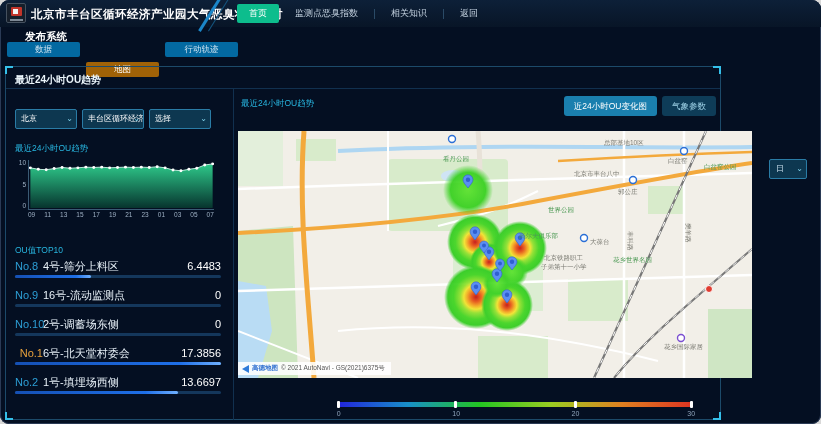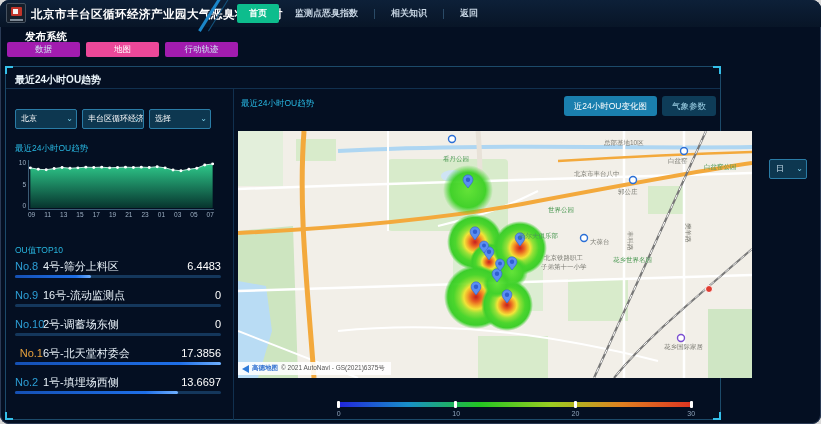--- a/index.html
+++ b/index.html
@@ -10,30 +10,30 @@
   
   .topbar{position:absolute;left:0;top:0;width:821px;height:27px;background:linear-gradient(180deg,#0d2038,#081527);}
   .logo{position:absolute;left:6px;top:3px;width:20px;height:20px;background:#161f2b;border:1px solid #45515f;border-radius:2px;}
   .logo .red{position:absolute;left:4px;top:3px;width:11px;height:9px;background:#c2342a;border-radius:1px;}
   .logo .white{position:absolute;left:6px;top:5px;width:5px;height:5px;background:#f5f5f5;}
   .logo .tag{position:absolute;left:3px;bottom:1px;width:13px;height:2px;background:#7d8894;}
   .app-title{position:absolute;left:31px;top:7px;font-size:11.5px;font-weight:bold;color:#ffffff;letter-spacing:.5px;white-space:nowrap;}
   .slash{position:absolute;left:208px;top:-4px;width:3px;height:38px;background:#1b86c8;transform:rotate(32deg);}
   .slash2{position:absolute;left:218px;top:-4px;width:1px;height:38px;background:#14547e;transform:rotate(32deg);}
   .nav{position:absolute;left:237px;top:4px;height:19px;display:flex;align-items:center;gap:4px;}
-  .nav-item{padding:3px 12px;font-size:9px;color:#c6d4e2;cursor:pointer;white-space:nowrap;font-weight:bold;}
+  .nav-item{padding:3px 12px;font-size:9px;color:#c6d4e2;cursor:pointer;white-space:nowrap;}
   .nav-item.active{background:#0dbd8d;color:#ffffff;border-radius:2px;}
   .nav-sep{width:1px;height:10px;background:#2a4a66;}
 
   
   .sys-label{position:absolute;left:25px;top:30px;font-size:10.5px;font-weight:bold;color:#ffffff;}
   .subtabs{position:absolute;left:7px;top:42px;display:flex;gap:6px;}
   .subtab{width:73px;height:15px;line-height:15px;text-align:center;font-size:8.5px;color:#cfe3f0;
-          background:#a21caf;border-radius:2px;cursor:pointer;}
-  .subtab.active{background:#ec4899;color:#ffffff;}
+          background:#0369a1;border-radius:2px;cursor:pointer;}
+  .subtab.active{background:#a16207;color:#ffffff;margin-top:20px;}
 
   
   .frame{position:absolute;left:5px;top:66px;width:716px;height:354px;border:1px solid #1c4a6a;}
   .corner{position:absolute;width:8px;height:8px;border:0 solid #35c0ea;}
   .c-tl{left:-1px;top:-1px;border-left-width:2px;border-top-width:2px;}
   .c-tr{right:-1px;top:-1px;border-right-width:2px;border-top-width:2px;}
   .c-bl{left:-1px;bottom:-1px;border-left-width:2px;border-bottom-width:2px;}
   .c-br{right:-1px;bottom:-1px;border-right-width:2px;border-bottom-width:2px;}
   .panel-title{position:absolute;left:9px;top:6px;font-size:10px;color:#eaf4fa;font-weight:bold;}
   .frame-divider{position:absolute;left:0;top:21px;width:100%;height:1px;background:#11304f;}

